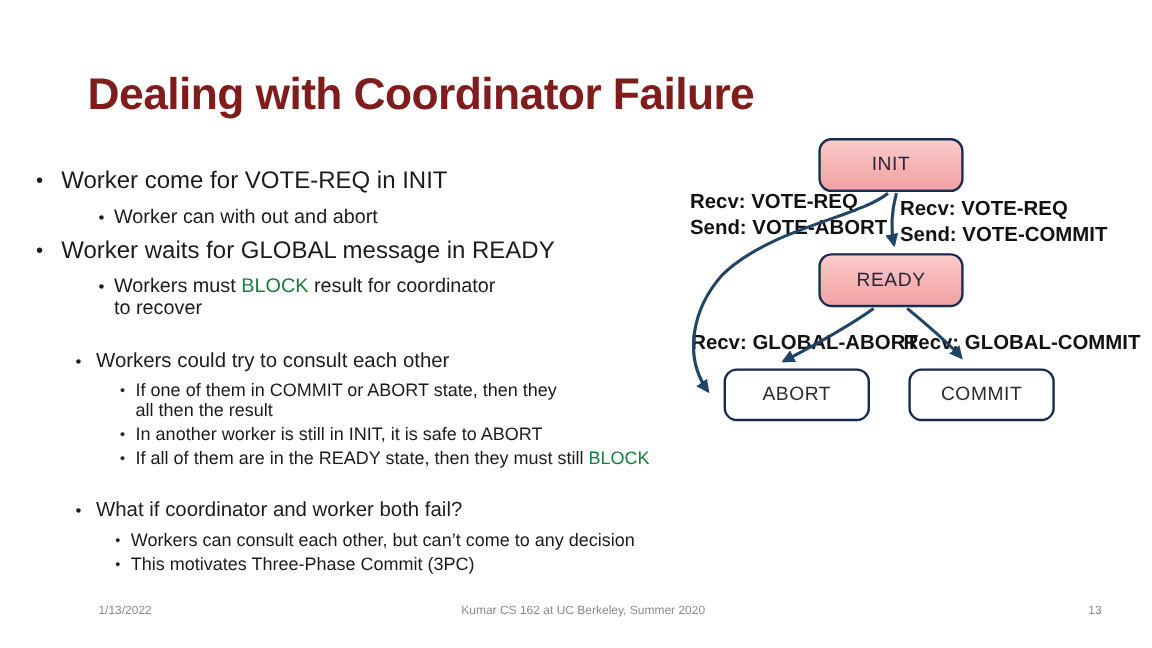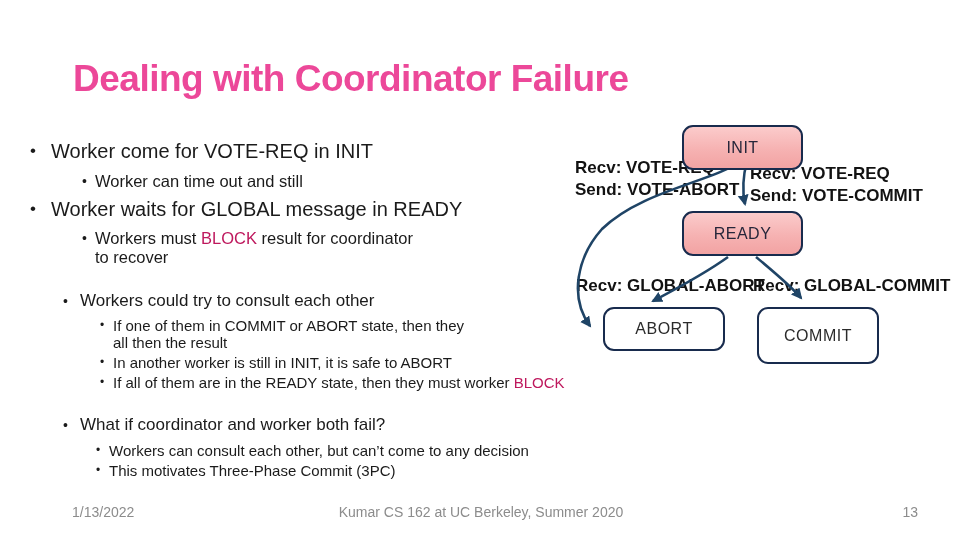--- a/index.html
+++ b/index.html
@@ -3,76 +3,76 @@
 <meta charset="utf-8">
 <style>
   html,body{margin:0;padding:0;background:#ffffff;}
   .slide{
     position:relative;width:960px;height:540px;background:#ffffff;overflow:hidden;
     font-family:"Liberation Sans",sans-serif;color:#1b1b1b;
   }
   .abs{position:absolute;}
   
   .title{
-    left:73px;top:58px;font-size:37px;font-weight:700;color:#ec4899;
+    left:73px;top:58px;font-size:37px;font-weight:700;color:#7f1d1d;
     letter-spacing:-0.5px;white-space:nowrap;
   }
   
   .row{display:flex;align-items:flex-start;white-space:nowrap;}
   .row .dot{flex:0 0 auto;line-height:inherit;}
   .l1{font-size:20px;line-height:24px;}
   .l1 .dot{width:21px;font-size:17px;}
   .l2{font-size:16.5px;line-height:19px;}
   .l2 .dot{width:13px;font-size:14px;}
   .l2b{font-size:17px;line-height:20px;}
   .l2b .dot{width:17px;font-size:14px;}
   .l3{font-size:15px;line-height:17px;}
   .l3 .dot{width:13px;font-size:12px;}
   .line2{display:block;}
-  .red{color:#be185d;}
+  .red{color:#15803d;}
   .bold{font-weight:400;}
   
   .state{
     position:absolute;border:2.6px solid #182B4D;border-radius:11px;
     display:flex;align-items:center;justify-content:center;
     font-size:16px;color:#26263a;letter-spacing:0.5px;z-index:3;
     box-sizing:border-box;
   }
   .state.pink{background:linear-gradient(180deg,#FBCBCB 0%,#F6B2B2 55%,#F2A3A3 100%);}
   .state.white{background:#ffffff;color:#2b2b2b;}
   .dlabel{
     position:absolute;font-size:17px;font-weight:700;color:#121212;
     line-height:22px;white-space:nowrap;z-index:1;
   }
   .dlabel.single{line-height:16px;}
   svg.arrows{position:absolute;left:0;top:0;z-index:2;pointer-events:none;}
   
   .footer{
-    position:absolute;left:2px;right:0;top:504px;height:20px;
-    font-size:14px;color:#8c8c8c;
+    position:absolute;left:12px;right:0;top:504px;height:20px;
+    font-size:10px;color:#8c8c8c;
   }
   .footer .date{position:absolute;left:70px;top:0;}
   .footer .center{position:absolute;left:0;right:0;top:0;text-align:center;}
   .footer .page{position:absolute;right:42px;top:0;}
 </style>
 </head>
 <body>
 
 <div class="slide">
 
   <div class="abs title">Dealing with Coordinator Failure</div>
 
   <div class="abs row l1" style="left:30px;top:139px;">
     <span class="dot">•</span>
     <span>Worker come for VOTE-REQ in INIT</span>
   </div>
 
   <div class="abs row l2" style="left:82px;top:172px;">
     <span class="dot">•</span>
-    <span>Worker can time out and still</span>
+    <span>Worker can with out and abort</span>
   </div>
 
   <div class="abs row l1" style="left:30px;top:197px;">
     <span class="dot">•</span>
     <span>Worker waits for GLOBAL message in READY</span>
   </div>
 
   <div class="abs row l2" style="left:82px;top:229px;">
     <span class="dot">•</span>
     <span><span>Workers must </span><span class="red">BLOCK</span><span> result for coordinator</span><span class="line2">to recover</span></span>
@@ -88,21 +88,21 @@
     <span><span>If one of them in COMMIT or ABORT state, then they</span><span class="line2">all then the result</span></span>
   </div>
 
   <div class="abs row l3" style="left:100px;top:354px;">
     <span class="dot">•</span>
     <span>In another worker is still in INIT, it is safe to ABORT</span>
   </div>
 
   <div class="abs row l3" style="left:100px;top:374px;">
     <span class="dot">•</span>
-    <span><span>If all of them are in the READY state, then they must worker </span><span class="red">BLOCK</span></span>
+    <span><span>If all of them are in the READY state, then they must still </span><span class="red">BLOCK</span></span>
   </div>
 
   <div class="abs row l2b" style="left:63px;top:415px;">
     <span class="dot">•</span>
     <span>What if coordinator and worker both fail?</span>
   </div>
 
   <div class="abs row l3" style="left:96px;top:442px;">
     <span class="dot">•</span>
     <span>Workers can consult each other, but can’t come to any decision</span>
@@ -134,24 +134,24 @@
       </marker>
     </defs>
     <g stroke="#1F4466" stroke-width="2.6" fill="none">
       <path d="M 747 161 C 743 176 742 190 745 204" marker-end="url(#ah)"></path>
       <path d="M 740 161 C 716 181 642 190 602 229 C 577 257 569 297 590 326" marker-end="url(#ah)"></path>
       <path d="M 728 257 C 703 275 674 290 653 301" marker-end="url(#ah)"></path>
       <path d="M 756 257 C 774 272 791 286 801 298" marker-end="url(#ah)"></path>
     </g>
   </svg>
 
-  <div class="state pink" style="left:682px;top:125px;width:121px;height:45px;">INIT</div>
+  <div class="state pink" style="left:682px;top:115px;width:121px;height:45px;">INIT</div>
   <div class="state white" style="left:603px;top:307px;width:122px;height:44px;">ABORT</div>
   <div class="state pink" style="left:682px;top:211px;width:121px;height:45px;">READY</div>
-  <div class="state white" style="left:757px;top:307px;width:122px;height:57px;">COMMIT</div>
+  <div class="state white" style="left:757px;top:307px;width:122px;height:44px;">COMMIT</div>
 
   <div class="footer">
     <span class="date">1/13/2022</span>
     <span class="center">Kumar CS 162 at UC Berkeley, Summer 2020</span>
     <span class="page">13</span>
   </div>
 
 </div>
 
 </body></html>

